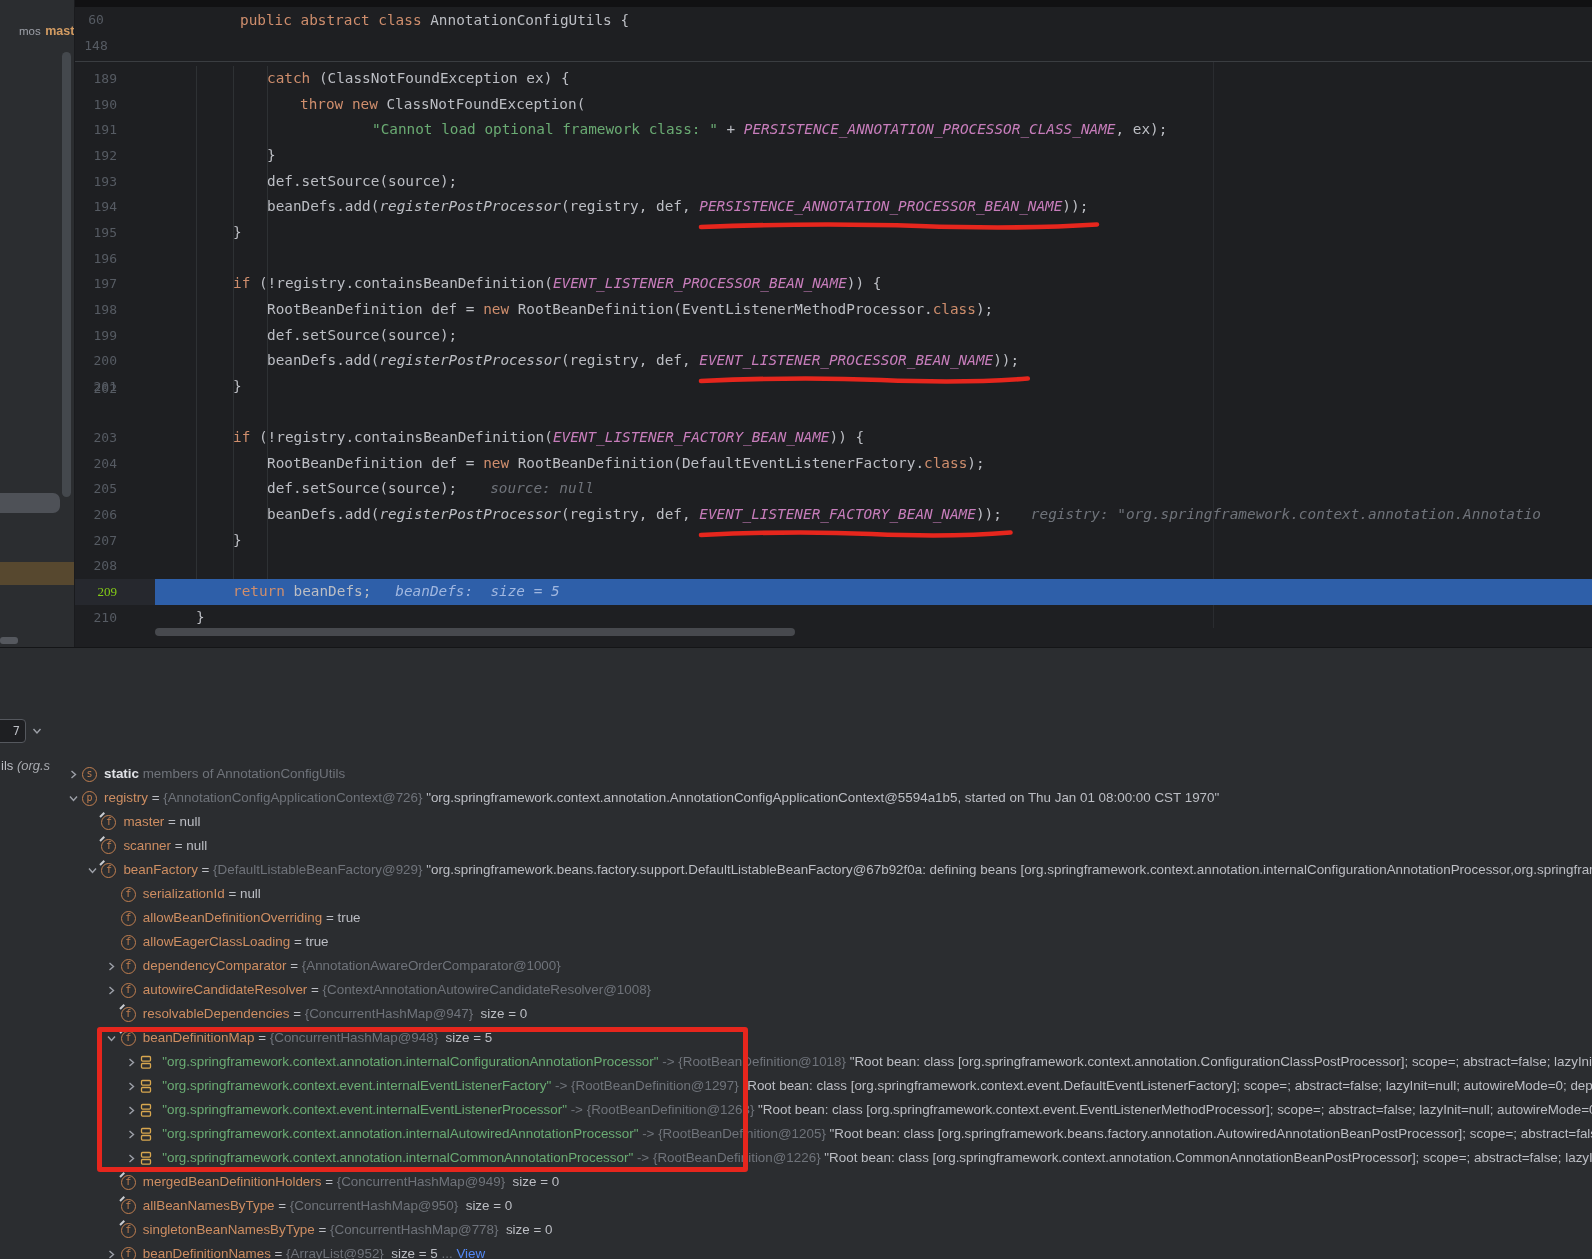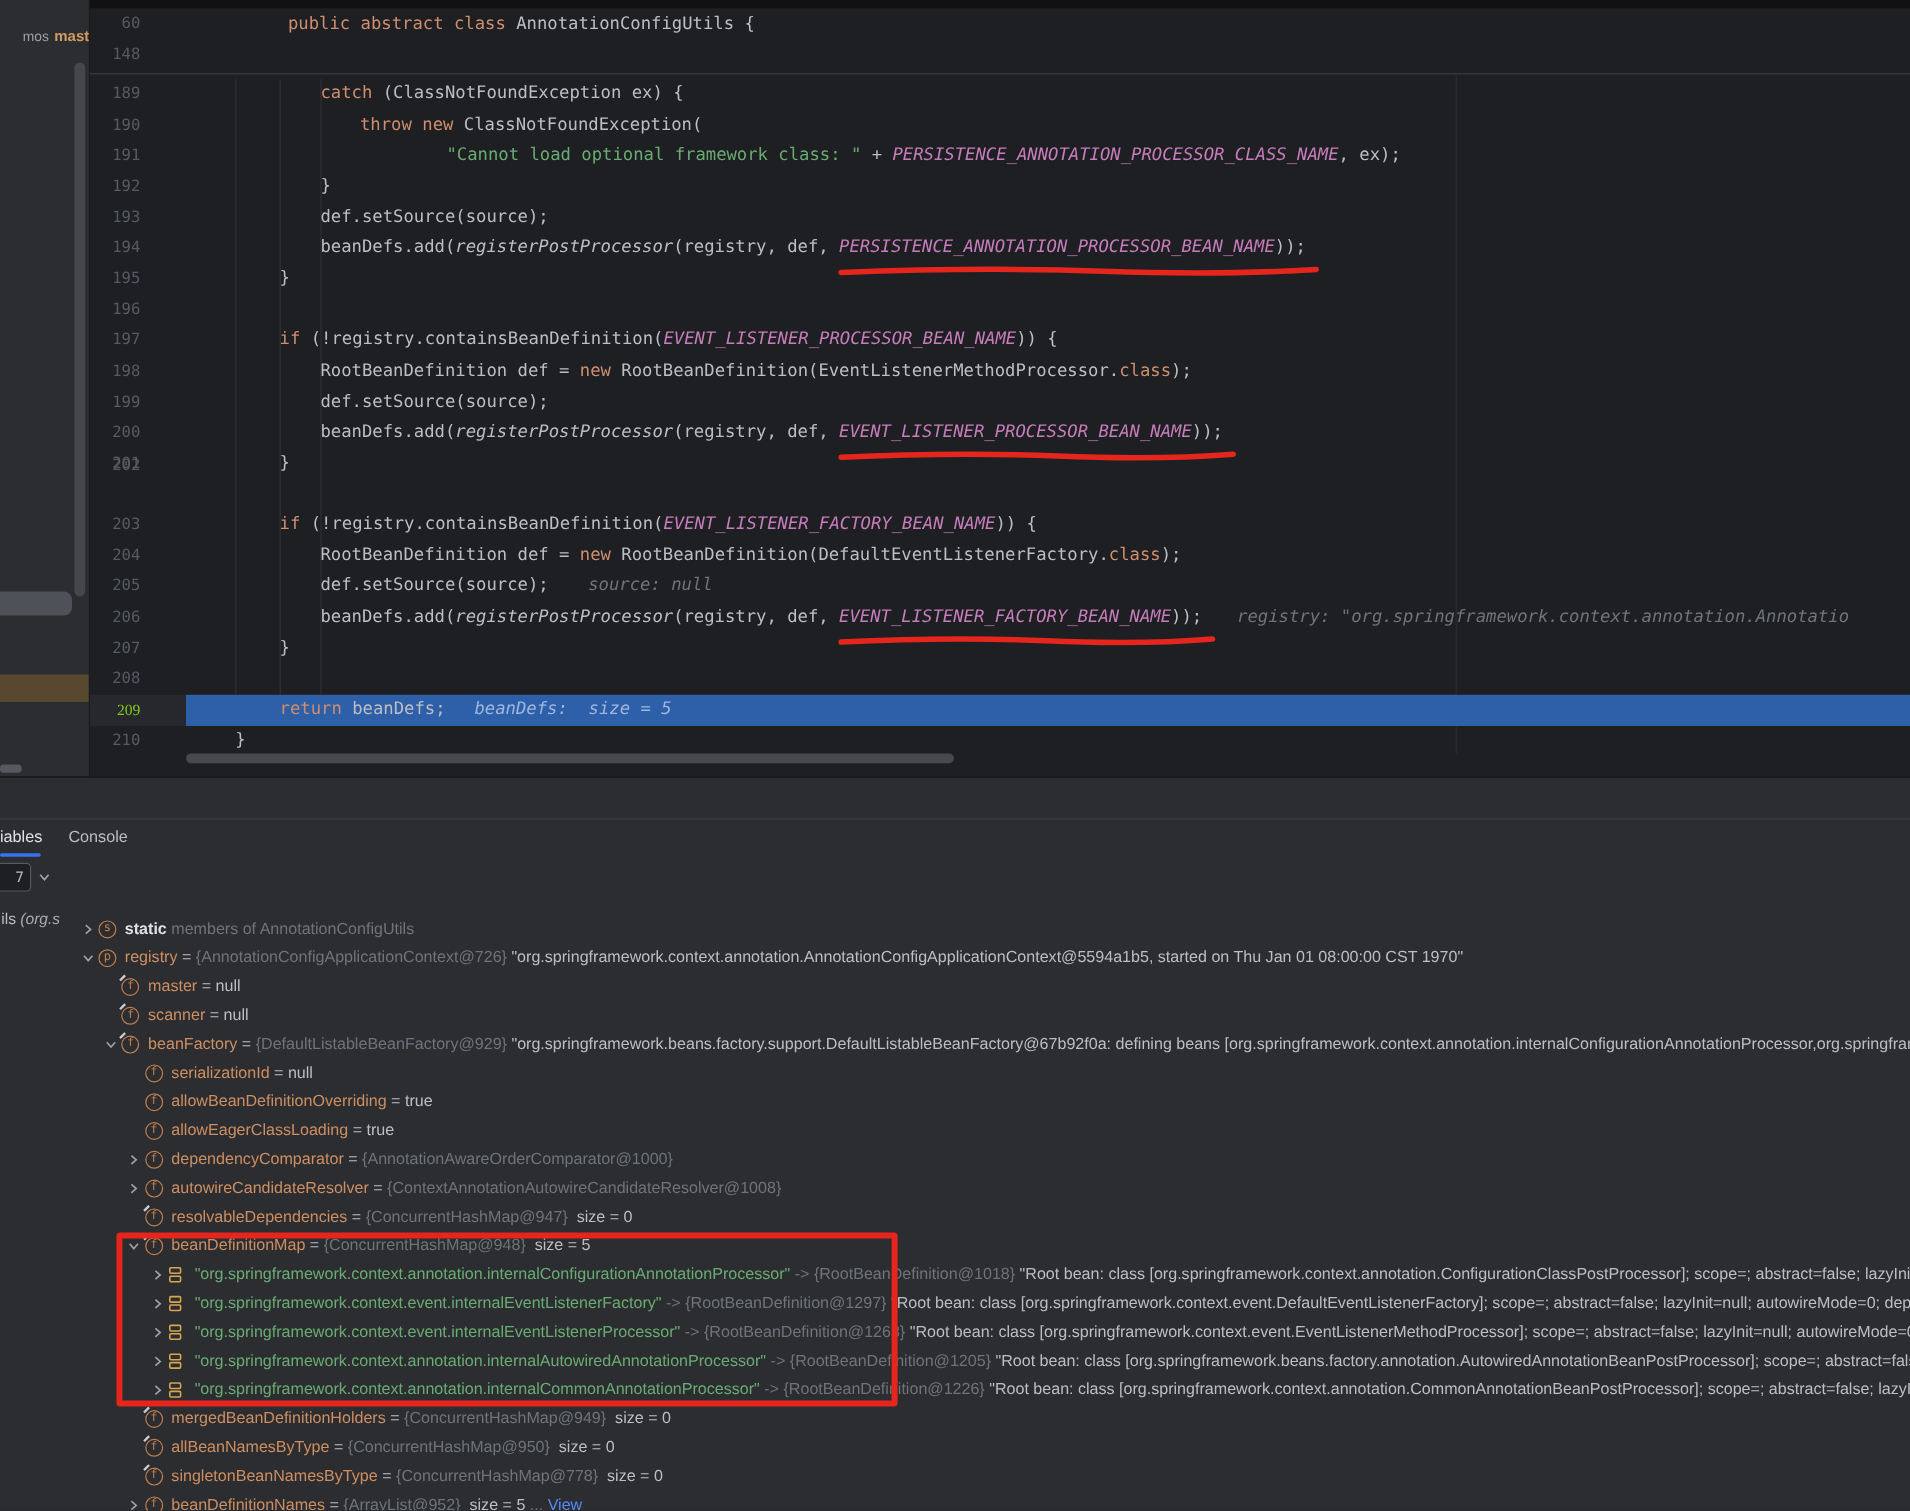--- a/index.html
+++ b/index.html
@@ -34,21 +34,21 @@
   .lnum{position:absolute;left:0;width:42px;text-align:right;height:26px;line-height:25.65px;color:var(--lnum);font-size:13px;}
   .lnum.cur{color:#84cc16;font-family:Liberation Serif, serif;}
   .gutter-exec{position:absolute;left:0;width:80px;height:26px;background:#26282E;}
   .sg-kw{color:var(--kw);} .sg-w{color:var(--fg);} .sg-str{color:var(--str);}
   .sg-cst{color:var(--cst);font-style:italic;} .sg-call{font-style:italic;color:var(--fg);}
   .sg-decl{color:var(--decl);}
   .chint{color:var(--gray);font-style:italic;}
   .chintx{color:var(--exechint);font-style:italic;}
   #sticky{position:absolute;left:0;top:7px;width:100%;height:55px;background:#1E1F22;border-bottom:1px solid var(--border);z-index:5;}
   .srow{position:absolute;left:80px;right:0;height:26px;line-height:26px;white-space:pre;font-size:14.37px;color:var(--fg);}
-  .snum{position:absolute;left:0;width:42px;text-align:right;height:26px;line-height:26px;color:var(--lnum);font-size:13px;}
+  .snum{position:absolute;left:0;width:42px;text-align:center;height:26px;line-height:26px;color:var(--lnum);font-size:13px;}
   #sliver{position:absolute;left:192px;top:63px;height:6px;width:14px;overflow:hidden;z-index:4;}
   #hscrollbar{position:absolute;left:80px;top:628px;width:640px;height:8px;background:#47494E;border-radius:4px;}
   svg.ul{position:absolute;z-index:6;overflow:visible;}
 
   
   #debug-panel{position:absolute;left:0;top:647px;width:1592px;height:612px;background:var(--bg-panel);border-top:1px solid #141517;overflow:hidden;}
   #dtabs{position:absolute;left:0;top:34px;height:32px;width:100%;border-top:1px solid #3D4043;}
   .dtab{position:absolute;top:0;height:31px;line-height:30px;font-size:13.5px;color:var(--fg);}
   .dtab.active{color:#DFE1E5;}
   .dtab-underline{position:absolute;left:0;top:28px;width:34px;height:3px;background:#3574F0;border-radius:2px;}
@@ -154,25 +154,20 @@
   <div id="sticky">
       <div class="snum" style="top:0px">60</div>
   <div class="srow" style="top:0px;padding-left:85px"><span class="sg-kw">public abstract class </span><span class="sg-w">AnnotationConfigUtils {</span></div>
       <div class="snum" style="top:26px">148</div>
     </div>
   <div id="sliver"></div>
   <div id="hscrollbar"></div>
 </div>
 
 <div id="debug-panel">
-  <div id="dtabs">
-    <div class="dtab active" style="left:0px"><span>iables</span></div>
-    <div class="dtab" style="left:57px"><span>Console</span></div>
-    <div class="dtab-underline"></div>
-  </div>
   <div id="frames-dropdown" class="mono">7</div>
   <div id="frames-chevron">
     <svg width="14" height="14" viewBox="0 0 14 14" fill="none" stroke="#9DA0A8" stroke-width="1.4">
         <path d="M3.5 5 L7 9 L10.5 5"></path>
       </svg>
   </div>
   <div id="frame-item">
     <span class="fmain">ils</span><span class="fsub"> (org.s</span>
   </div>
   <div id="vars">

